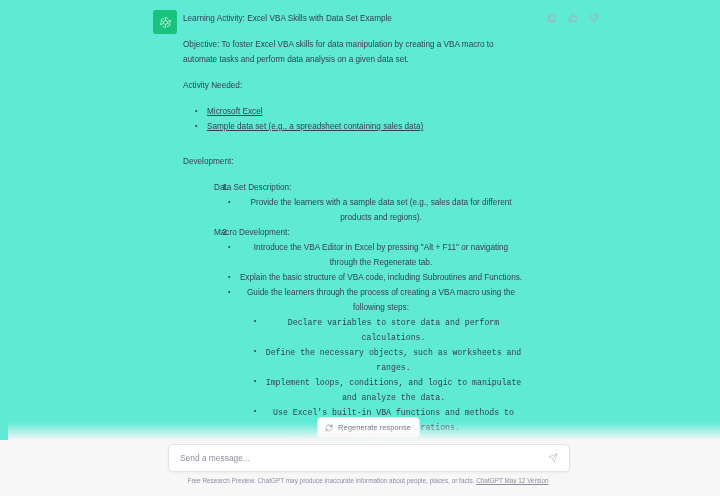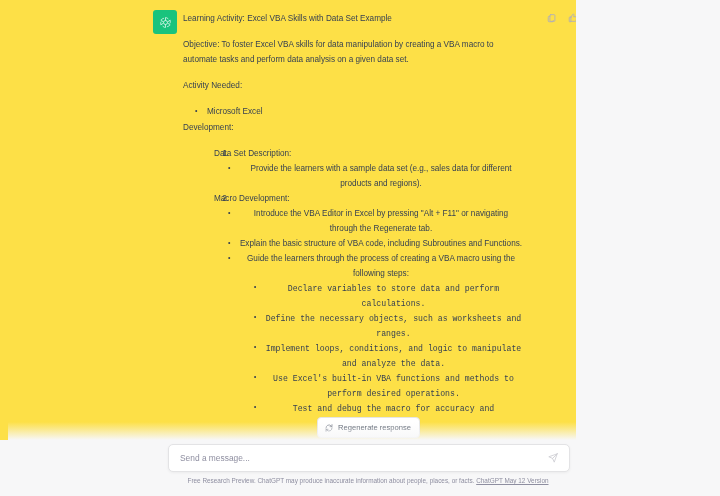--- a/index.html
+++ b/index.html
@@ -14,24 +14,24 @@
     font-family: "Liberation Sans", sans-serif;
     background: #f7f7f8;
     color: #343541;
     position: relative;
   }
 
   
   #conversation {
     position: absolute;
     left: 0; top: 0;
-    width: 576px;
+    width: 720px;
     height: 440px;
     overflow: hidden;
-    background: #fde047;
+    background: #5eead4;
   }
 
   .message {
     position: relative;
     display: flex;
     padding: 8px 0 0 0;
     width: 720px;
   }
 
   .avatar-col {
@@ -60,22 +60,23 @@
     font-size: 8.2px;
     line-height: 15px;
     color: #374151;
   }
 
   .msg-body p { margin: 0 0 11px 0; }
 
   
   ul.plain {
     list-style: none;
-    margin: 0 0 1px 0;
+    margin: 0 0 20px 0;
     padding-left: 12px;
+    text-decoration: underline;
   }
   ul.plain > li {
     position: relative;
     padding-left: 12px;
     margin-bottom: 0px;
     line-height: 15px;
   }
   ul.plain > li::before {
     content: "\2022";
     position: absolute;
@@ -289,20 +290,21 @@
     <div class="msg-body">
 
       <p>Learning Activity: Excel VBA Skills with Data Set Example</p>
 
       <p>Objective: To foster Excel VBA skills for data manipulation by creating a VBA macro to automate tasks and perform data analysis on a given data set.</p>
 
       <p>Activity Needed:</p>
 
       <ul class="plain">
         <li>Microsoft Excel</li>
+        <li>Sample data set (e.g., a spreadsheet containing sales data)</li>
       </ul>
 
       <p>Development:</p>
 
       <ol class="steps">
 
         <li>
           <span class="step-title">Data Set Description:</span>
           <ul class="sub">
             <li>Provide the learners with a sample data set (e.g., sales data for different products and regions).</li>

